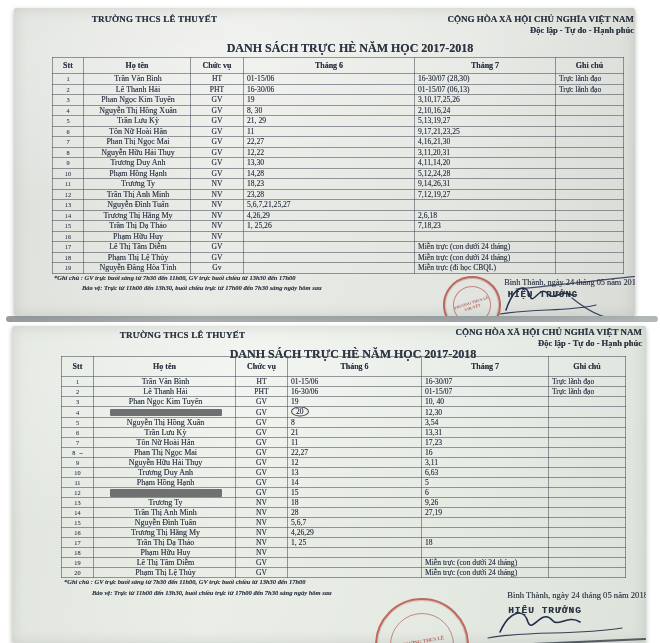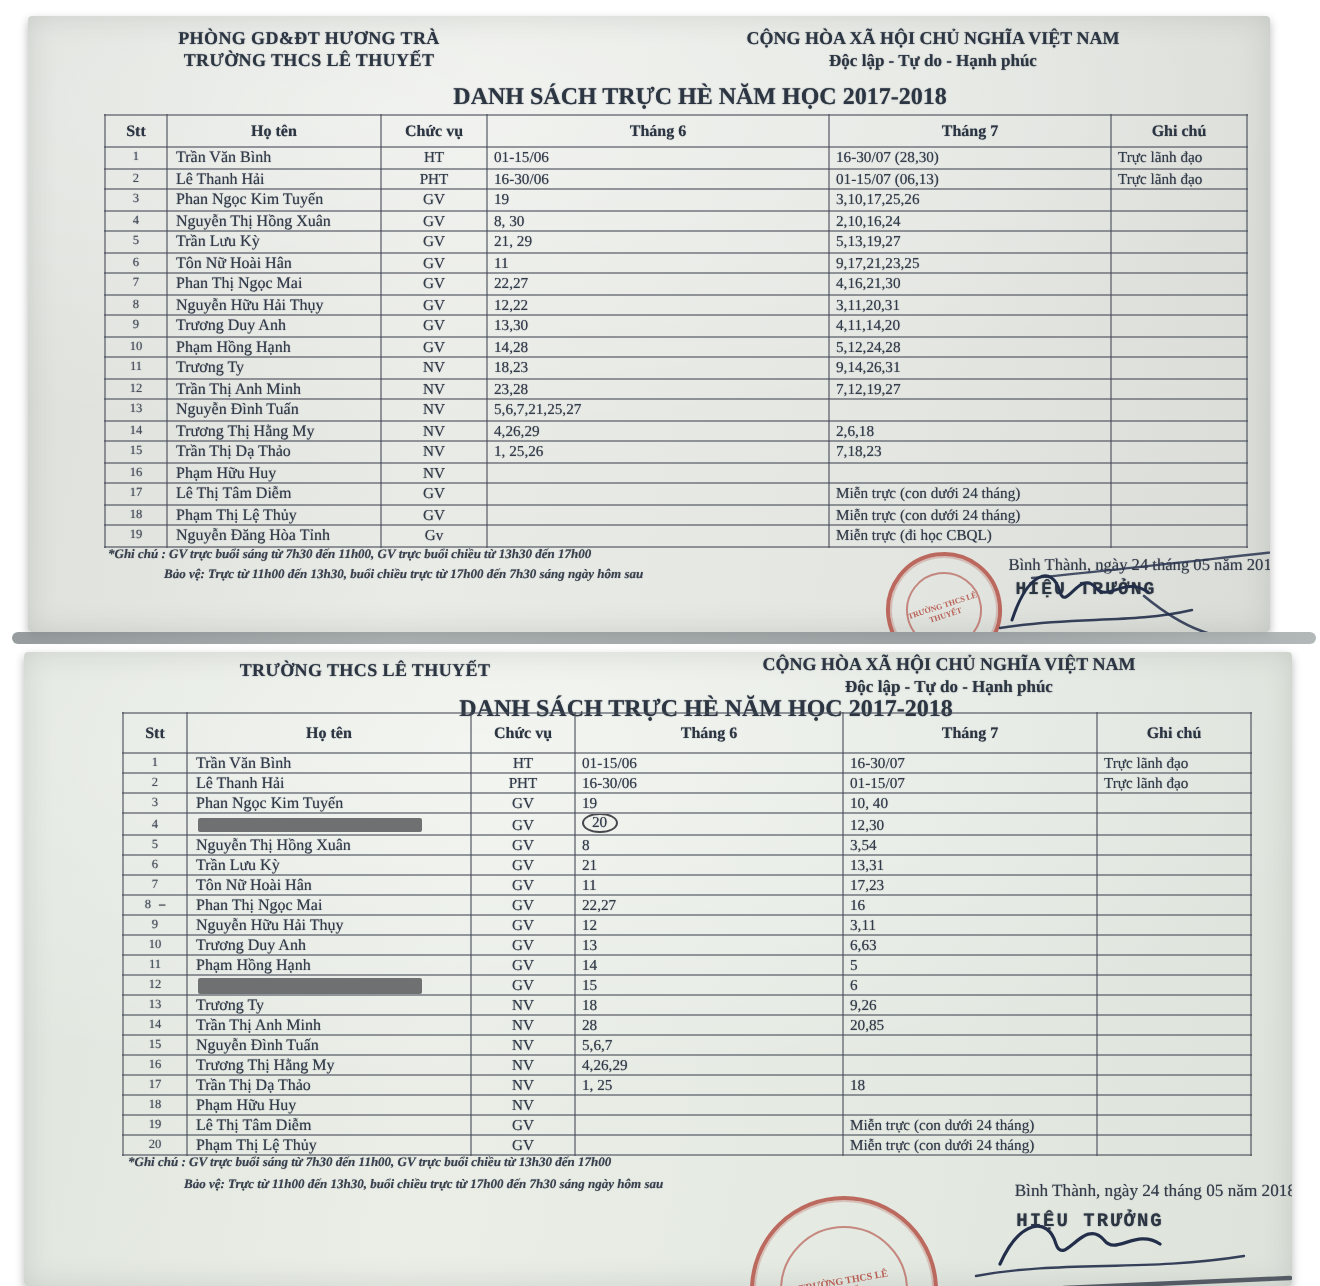--- a/index.html
+++ b/index.html
@@ -14,21 +14,21 @@
   .paper1{left:14px;top:8px;width:621px;height:308px;}
   .paper2{left:12px;top:326px;width:634px;height:317px;
      background:
        radial-gradient(120% 90% at 35% 15%, rgba(255,255,255,.40), rgba(0,0,0,0) 60%),
        linear-gradient(100deg,#e0e5de,#eaeee7 35%,#e4e9e2 70%,#dde2db);}
   .divider{position:absolute;left:6px;top:316px;width:652px;height:6px;border-radius:3px;
      background:linear-gradient(90deg,#848b8d,#9aa0a1 30%,#8e9596 70%,#a5abac);opacity:.85;}
 
   .hleft,.hright,.doc-title,.notes,.date-line,.signer{position:absolute;white-space:nowrap;}
   .hleft{font-weight:bold;text-align:center;font-size:9px;line-height:11px;letter-spacing:.2px;color:#2c3542;text-shadow:0 0 .6px rgba(44,53,66,.7);}
-  .hright{font-weight:bold;text-align:center;color:#2c3542;text-shadow:0 0 .6px rgba(44,53,66,.7);}
+  .hright{font-weight:bold;text-align:right;color:#2c3542;text-shadow:0 0 .6px rgba(44,53,66,.7);}
   .hright .hr1{font-size:9px;line-height:12px;}
   .hright .hr2{font-size:8.5px;line-height:11px;}
   .doc-title{font-weight:bold;font-size:12px;text-align:center;color:#2c3542;text-shadow:0 0 .6px rgba(44,53,66,.7);}
 
   .paper1 .hleft{left:28px;top:6px;width:225px;}
   .paper1 .hright{left:285px;top:5px;width:335px;}
   .paper1 .doc-title{left:46px;top:33px;width:580px;}
   .paper2 .hleft{left:58px;top:4px;width:225px;}
   .paper2 .hright{left:295px;top:0px;width:335px;}
   .paper2 .doc-title{left:58px;top:21px;width:566px;}
@@ -39,21 +39,21 @@
      white-space:nowrap;padding:0 2px;text-shadow:0 0 .5px rgba(50,58,74,.65);}
   .doc-table th{font-size:8px;font-weight:bold;text-align:center;color:#2c3542;}
   .doc-table td{font-size:7.6px;line-height:9px;}
   .paper1 .doc-table{left:38px;top:49px;}
   .paper2 .doc-table{left:49px;top:30px;}
   .paper1 .doc-table th{height:15px;}
   .paper2 .doc-table th{height:19px;}
   .paper1 .doc-table td{height:9.5px;}
   .paper2 .doc-table td{height:9px;}
   td.c0{text-align:center;font-size:6.3px;color:rgba(54,62,78,.8);}
-  td.c1{font-size:8px;padding-left:4px;}
+  td.c1{font-size:8px;padding-left:4px;text-align:center;}
   td.c2{text-align:center;}
   td.c3,td.c4,td.c5{padding-left:3px;}
 
   .redact{display:inline-block;width:112px;height:7.5px;background:#6f7071;border-radius:1px;vertical-align:middle;margin-left:1px;}
   .circled{display:inline-block;border:1.6px solid rgba(45,48,54,.88);border-radius:50%;
      padding:0 4px 1px 4px;line-height:7px;transform:translateY(-.5px);}
   .penmark{margin-left:4px;font-weight:bold;color:#3a3e45;}
 
   .notes{font-style:italic;font-weight:bold;font-size:6.5px;color:#39414e;text-shadow:0 0 .5px rgba(57,65,78,.6);}
   .paper1 .n1{left:40px;top:266px;}
@@ -81,21 +81,20 @@
   .paper1 svg.sig{left:430px;top:260px;}
   .paper2 svg.sig{left:428px;top:278px;}
 </style>
 </head>
 <body>
 
 <div class="stage">
 
   <div class="paper paper1">
     <div class="hleft">
-      <div>PHÒNG GD&amp;ĐT HƯƠNG TRÀ</div>
       <div>TRƯỜNG THCS LÊ THUYẾT</div>
     </div>
     <div class="hright">
       <div class="hr1">CỘNG HÒA XÃ HỘI CHỦ NGHĨA VIỆT NAM</div>
       <div class="hr2">Độc lập - Tự do - Hạnh phúc</div>
     </div>
     <div class="doc-title">DANH SÁCH TRỰC HÈ NĂM HỌC 2017-2018</div>
 
     <table class="doc-table">
         <colgroup>
@@ -422,21 +421,21 @@
             <td class="c2">NV</td>
             <td class="c3">18</td>
             <td class="c4">9,26</td>
             <td class="c5"></td>
           </tr>
           <tr>
             <td class="c0">14</td>
             <td class="c1">Trần Thị Anh Minh</td>
             <td class="c2">NV</td>
             <td class="c3">28</td>
-            <td class="c4">20,85</td>
+            <td class="c4">27,19</td>
             <td class="c5"></td>
           </tr>
           <tr>
             <td class="c0">15</td>
             <td class="c1">Nguyễn Đình Tuấn</td>
             <td class="c2">NV</td>
             <td class="c3">5,6,7</td>
             <td class="c4"></td>
             <td class="c5"></td>
           </tr>

